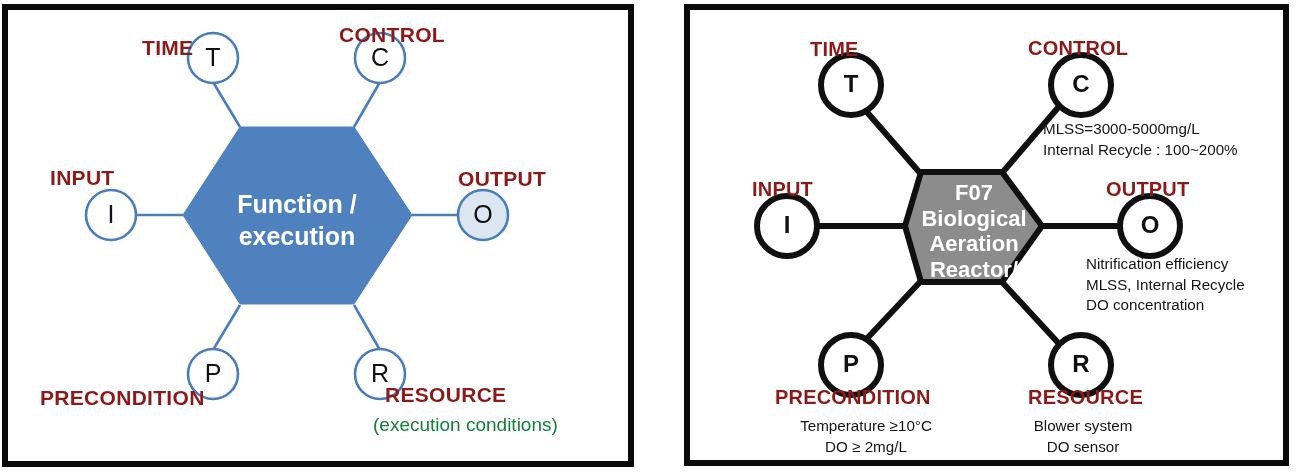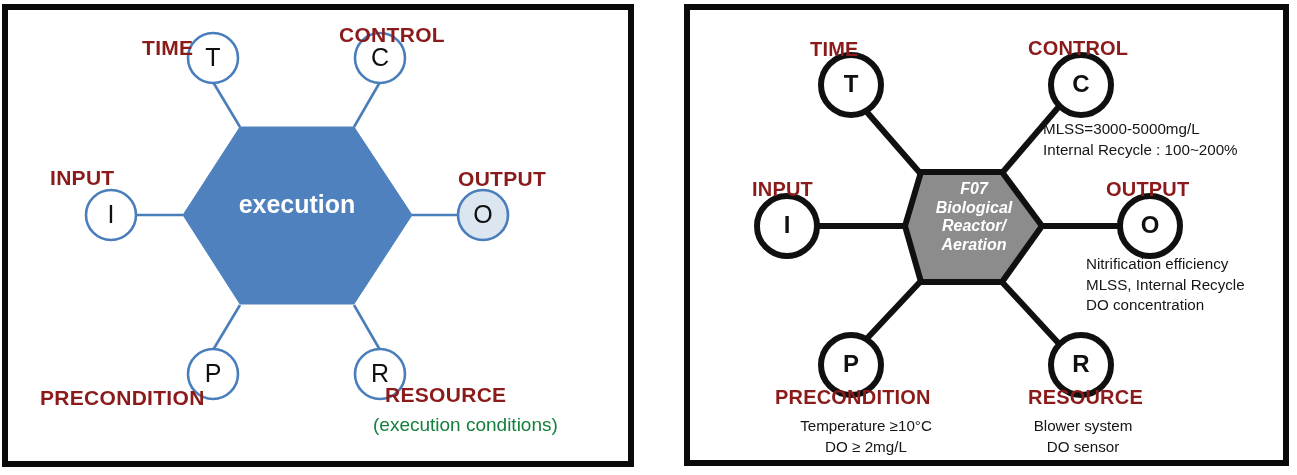--- a/index.html
+++ b/index.html
@@ -53,21 +53,21 @@
   .node-letter.right{font-size:24px;font-weight:bold;}
 
   .hex-text{
     position:absolute;
     text-align:center;
     color:#ffffff;
     font-weight:bold;
     pointer-events:none;
   }
   #hex-text-left{font-size:25px;line-height:1.28;}
-  #hex-text-right{font-size:16px;line-height:1.17;font-style:italic;}
+  #hex-text-right{font-size:22px;line-height:1.17;}
 
   sub{font-size:.72em;vertical-align:-.22em;}
   sup{font-size:.72em;vertical-align:.38em;}
 </style>
 </head>
 <body>
 
 <div class="stage">
 
   <div class="panel" id="panel-left">
@@ -94,20 +94,21 @@
     </svg>
 
     <div class="node-letter left" style="left:185px;top:33px;width:40px;">T</div>
     <div class="node-letter left" style="left:352px;top:33px;width:40px;">C</div>
     <div class="node-letter left" style="left:83px;top:190px;width:40px;">I</div>
     <div class="node-letter left" style="left:455px;top:190px;width:40px;">O</div>
     <div class="node-letter left" style="left:185px;top:349px;width:40px;">P</div>
     <div class="node-letter left" style="left:352px;top:349px;width:40px;">R</div>
 
     <div class="hex-text" id="hex-text-left" style="left:199px;top:178px;width:180px;">
+      <div>Function /</div>
       <div>execution</div>
     </div>
 
     <div class="lbl cat cat-l" style="left:134px;top:26px;">TIME</div>
     <div class="lbl cat cat-l" style="left:331px;top:13px;">CONTROL</div>
     <div class="lbl cat cat-l" style="left:42px;top:156px;">INPUT</div>
     <div class="lbl cat cat-l" style="left:450px;top:157px;">OUTPUT</div>
     <div class="lbl cat cat-l" style="left:32px;top:376px;">PRECONDITION</div>
     <div class="lbl cat cat-l" style="left:377px;top:373px;">RESOURCE</div>
     <div class="lbl sub-l" style="left:365px;top:404px;">(execution conditions)</div>
@@ -139,22 +140,22 @@
     <div class="node-letter right" style="left:141px;top:60px;width:40px;">T</div>
     <div class="node-letter right" style="left:371px;top:60px;width:40px;">C</div>
     <div class="node-letter right" style="left:77px;top:201px;width:40px;">I</div>
     <div class="node-letter right" style="left:440px;top:201px;width:40px;">O</div>
     <div class="node-letter right" style="left:141px;top:340px;width:40px;">P</div>
     <div class="node-letter right" style="left:371px;top:340px;width:40px;">R</div>
 
     <div class="hex-text" id="hex-text-right" style="left:209px;top:170px;width:150px;">
       <div>F07</div>
       <div>Biological</div>
+      <div>Aeration</div>
       <div>Reactor/</div>
-      <div>Aeration</div>
     </div>
 
     <div class="lbl cat cat-r" style="left:120px;top:28px;">TIME</div>
     <div class="lbl cat cat-r" style="left:338px;top:27px;">CONTROL</div>
     <div class="lbl cat cat-r" style="left:62px;top:168px;">INPUT</div>
     <div class="lbl cat cat-r" style="left:416px;top:168px;">OUTPUT</div>
     <div class="lbl cat cat-r" style="left:85px;top:376px;">PRECONDITION</div>
     <div class="lbl cat cat-r" style="left:338px;top:376px;">RESOURCE</div>
 
 

